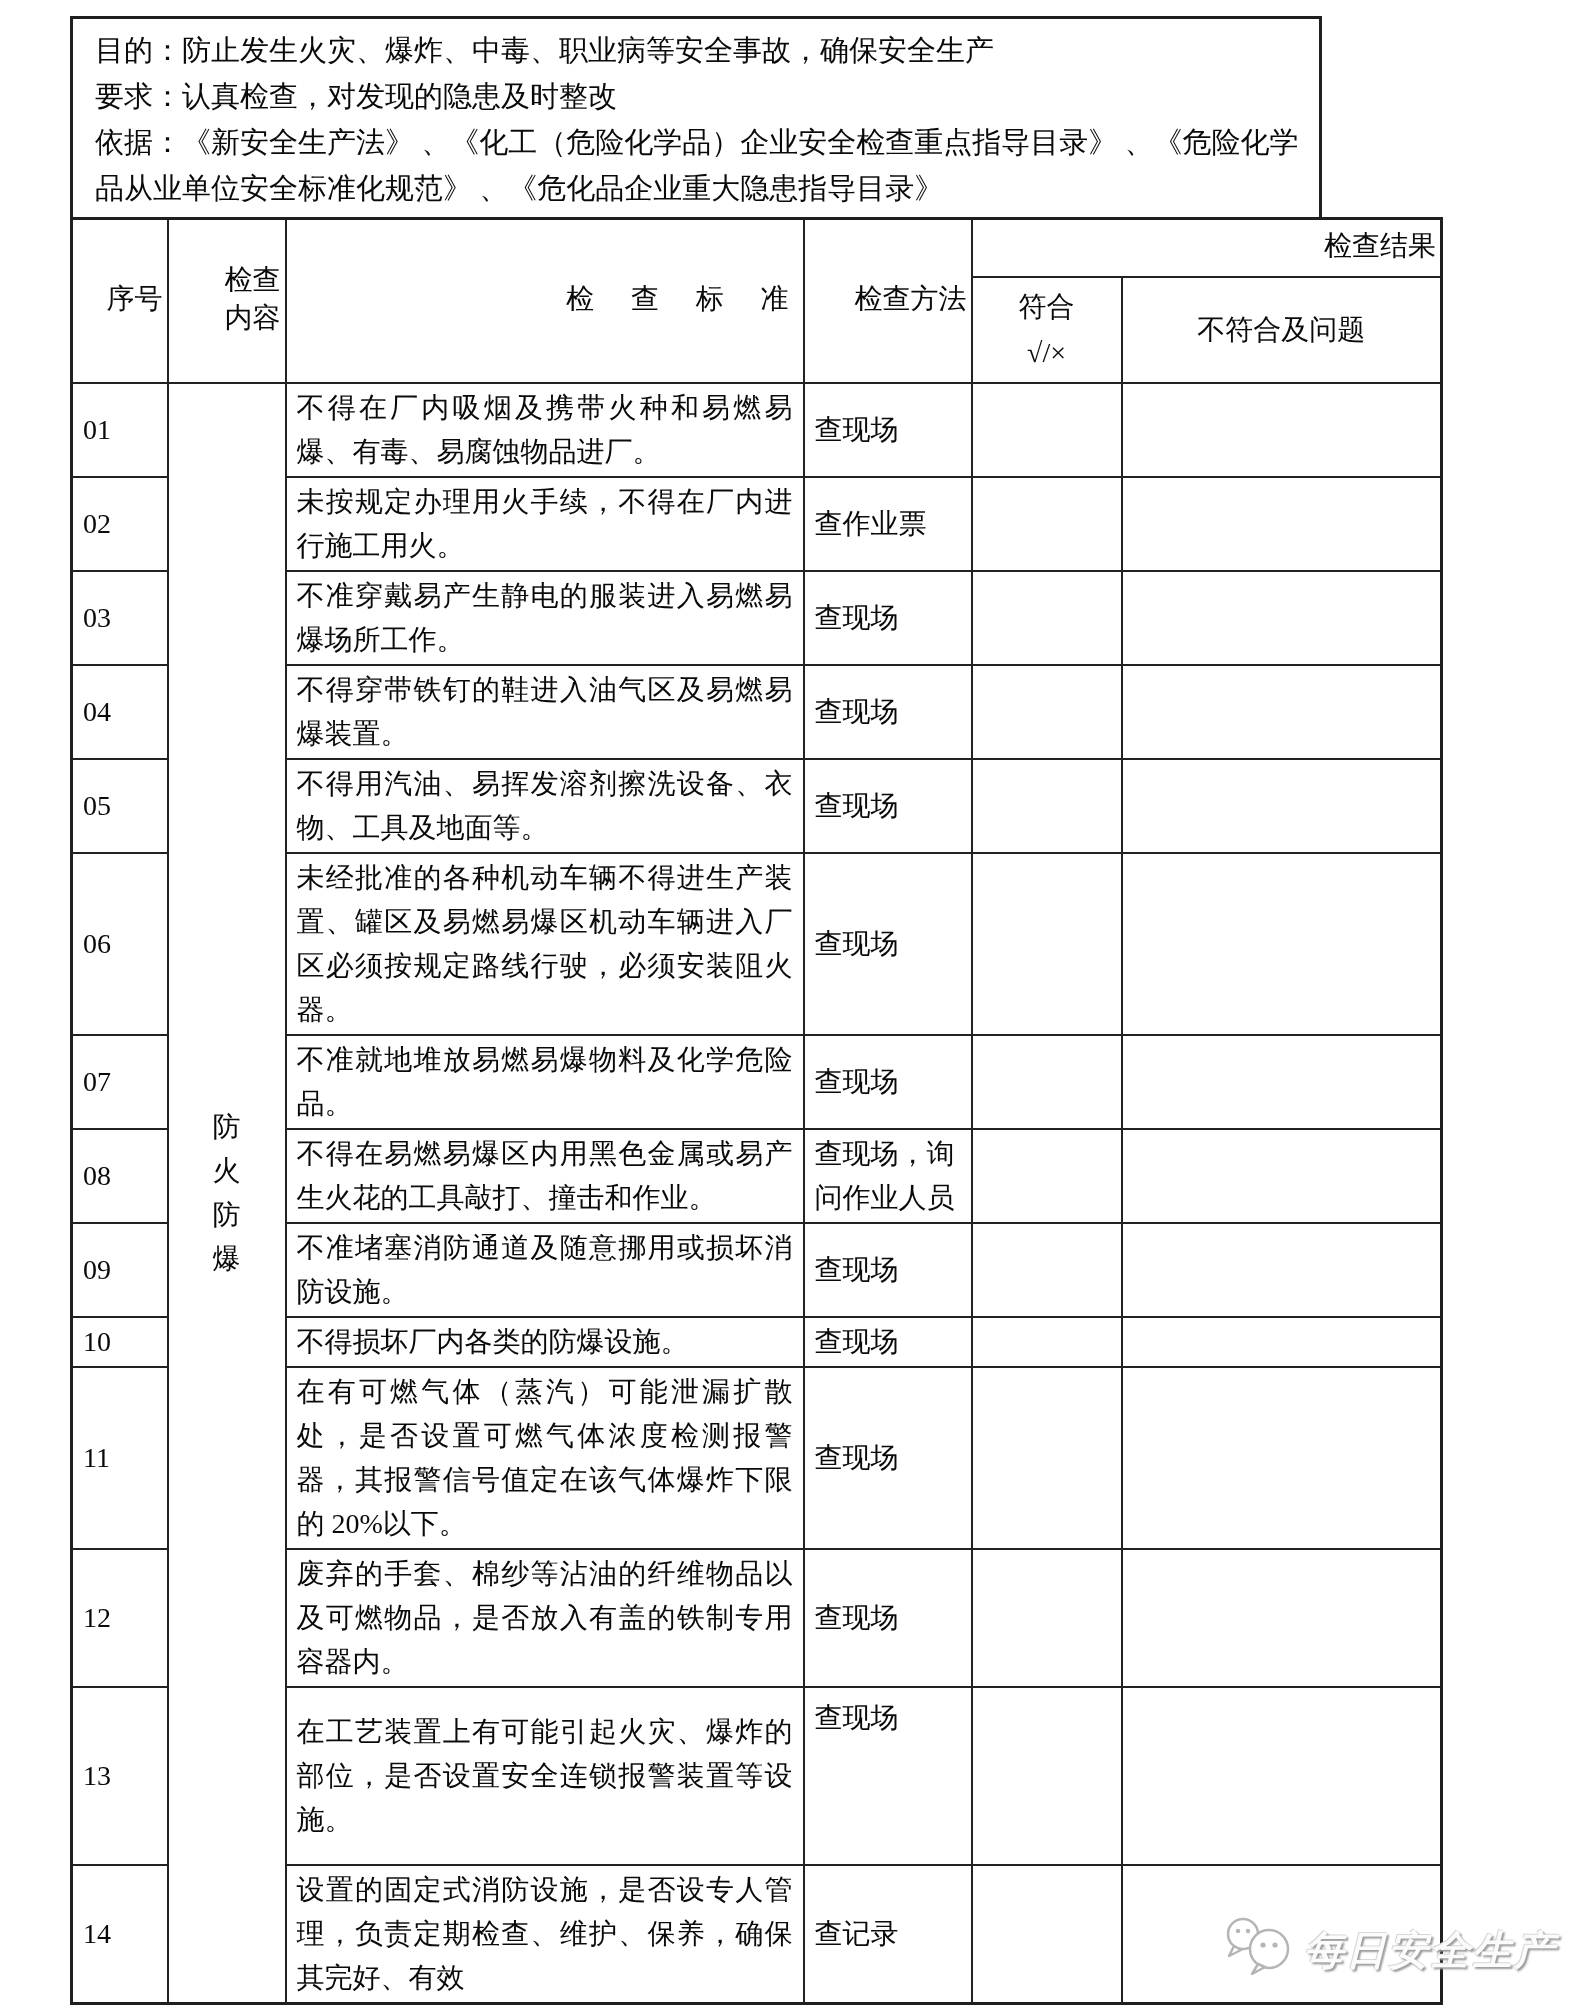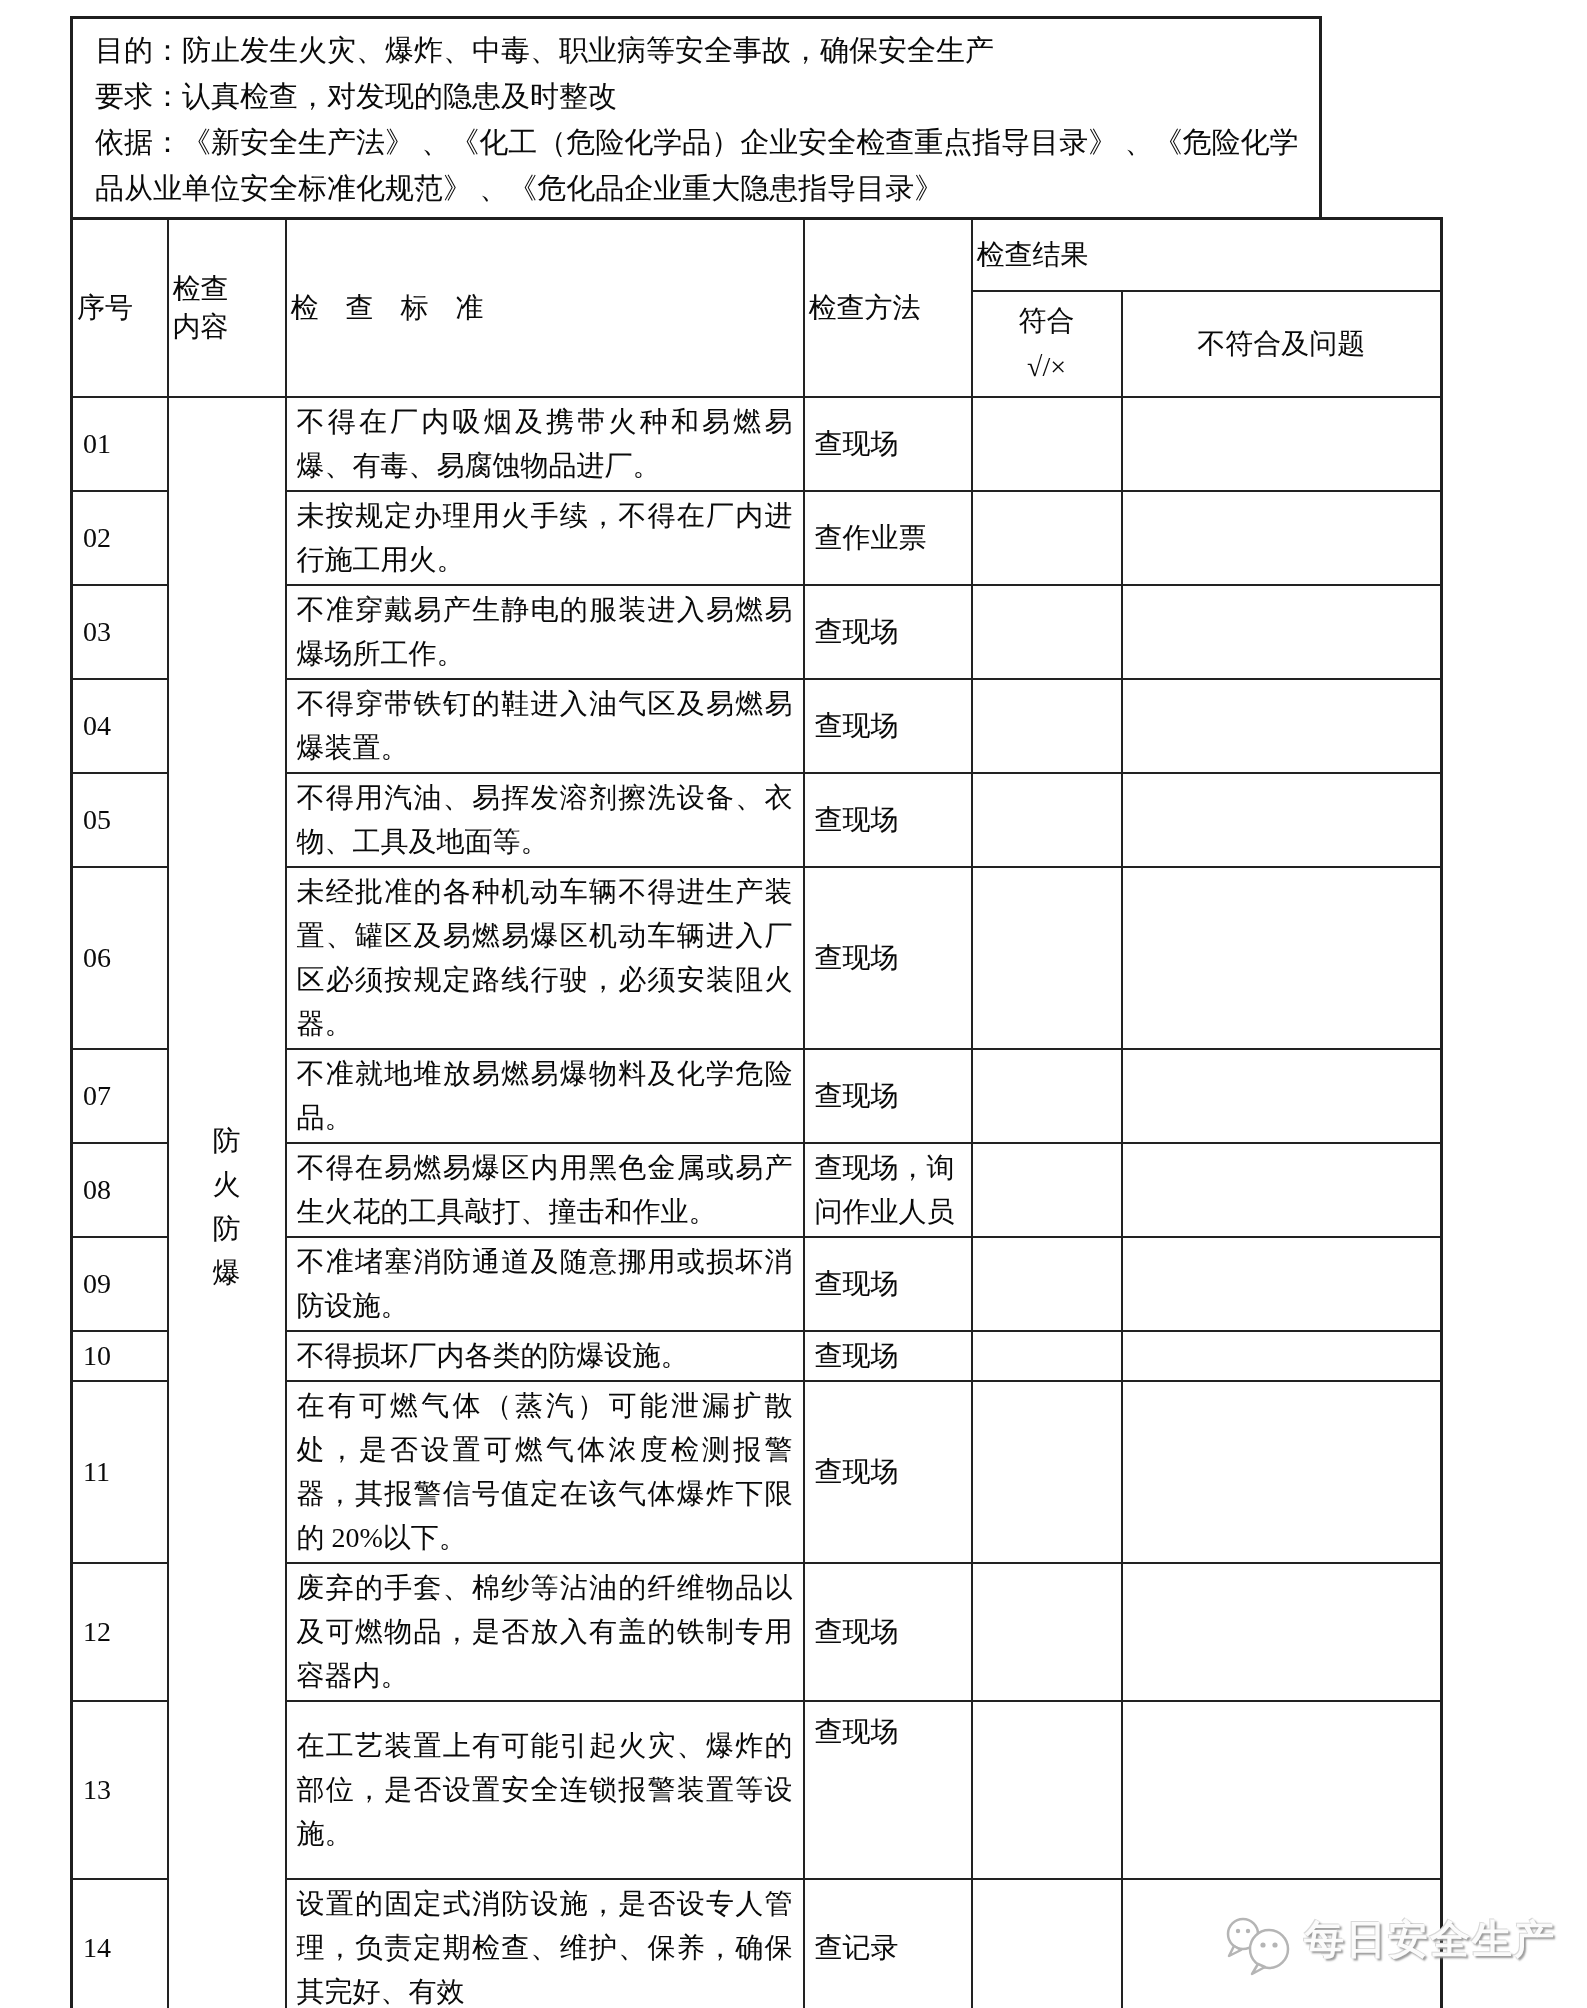--- a/index.html
+++ b/index.html
@@ -37,38 +37,39 @@
   table.checklist th, table.checklist td {
     border: 2px solid #222222;
     font-weight: normal;
     font-size: 28px;
     line-height: 44px;
     padding: 2px 10px;
     vertical-align: middle;
     overflow: hidden;
     word-break: break-all;
   }
-  tr.h1 th { height: 42px; line-height: 38px; text-align: left; padding: 14px 4px; }
+  tr.h1 th { height: 42px; line-height: 38px; text-align: right; padding: 7px 4px; font-family: Liberation Mono, monospace; }
   tr.h2 th { height: 100px; text-align: center; line-height: 46px; }
   th.std-h { letter-spacing: 10px; }
   td.ser { text-align: left; padding: 2px 2px; }
   td.cat { text-align: center; padding: 0; }
   td.cat div { line-height: 44px; font-size: 28px; }
   td.std { text-align: justify; padding: 2px 12px; }
   td.mth { text-align: left; padding: 2px 8px 2px 12px; }
   td.mth.vtop { vertical-align: top; padding-top: 8px; }
   td.blank { padding: 0; }
   .watermark {
     position: absolute;
     left: 1222px;
     top: 1912px;
     display: flex;
-    align-items: flex-start;
+    align-items: flex-end;
     gap: 8px;
     pointer-events: none;
+    font-style: italic;
   }
   .watermark .wm-text {
     font-size: 40px;
     font-weight: 600;
     letter-spacing: 2px;
     color: #fbfbfb;
     text-shadow: 2px 2px 2px #9b9b9b, -1px -1px 0 #d8d8d8, 0 0 1px #bdbdbd;
     white-space: nowrap;
   }
 </style>

